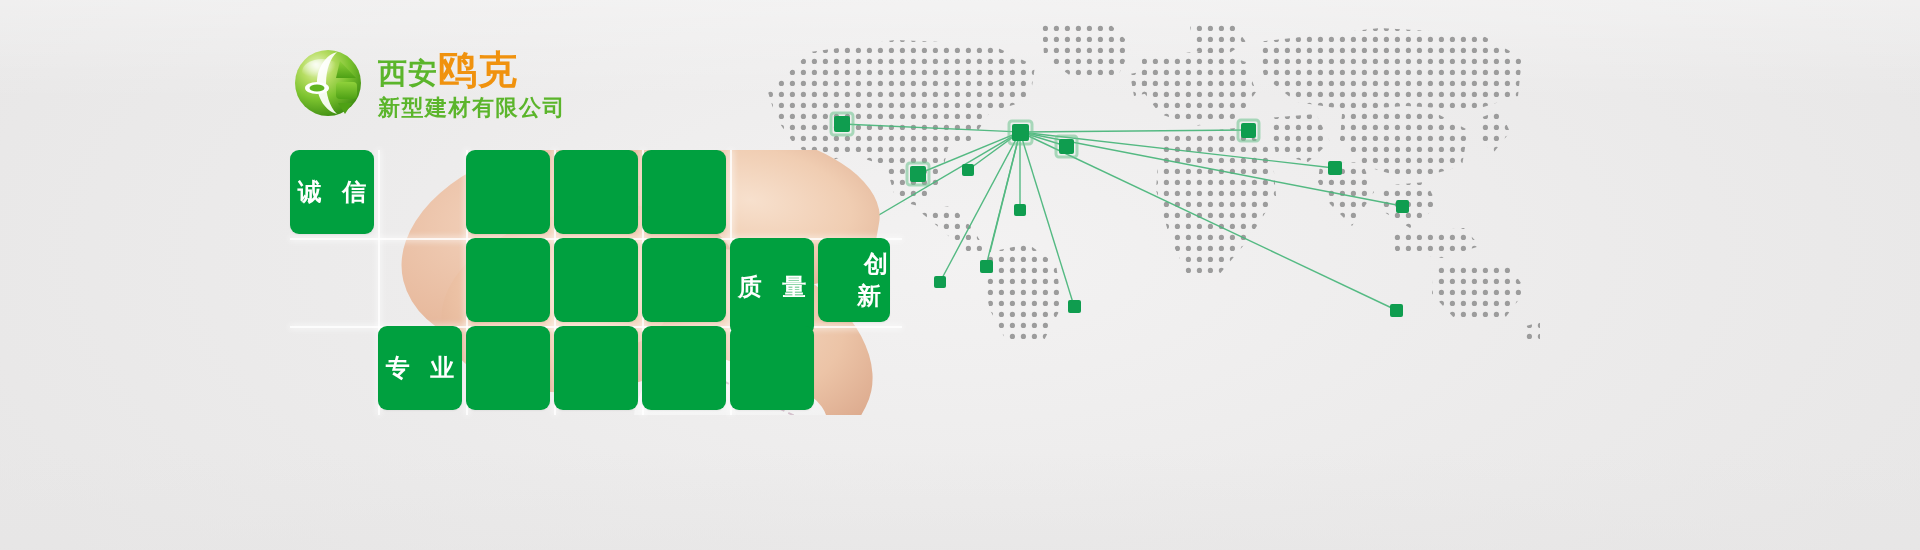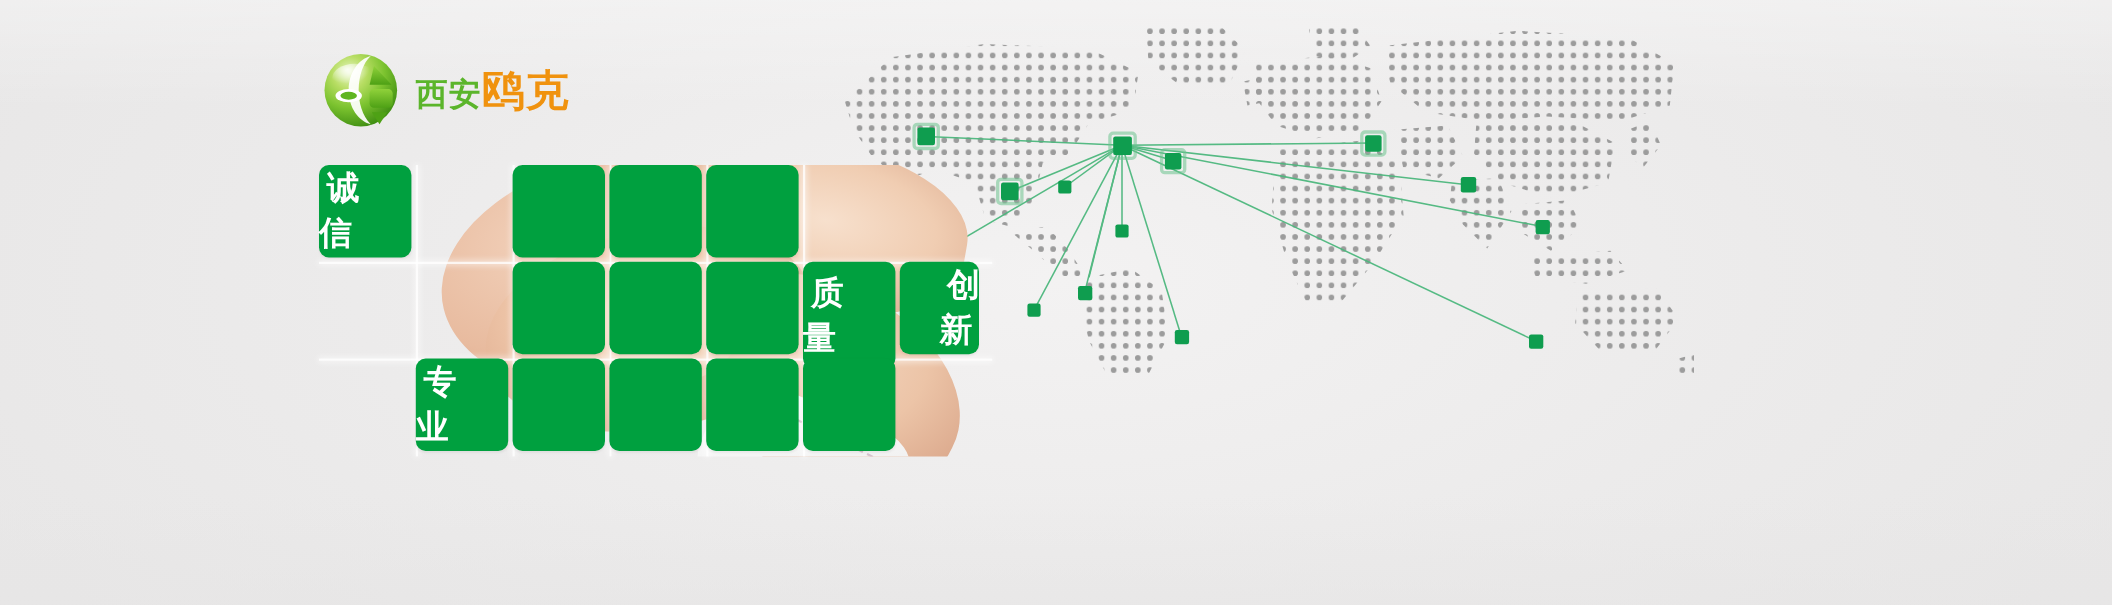--- a/index.html
+++ b/index.html
@@ -123,21 +123,21 @@
   .gl-h{ height:2px; width:612px; left:0;
          box-shadow:0 0 6px 1px rgba(255,255,255,.7); }
 
   
   .tile{
     position:absolute;
     background:#00a03f;
     border-radius:9px;
     display:flex; align-items:center; justify-content:center;
     color:#ffffff;
-    font-size:30px; font-weight:700;
+    font-size:24px; font-weight:700;
     letter-spacing:7px; text-indent:7px;
     box-shadow:0 1px 2px rgba(0,0,0,.05);
   }
   .tile.blank{ font-size:0; }
 
   
   .caption{
     position:absolute; left:840px; top:362px;
     font-size:29px; font-weight:700; letter-spacing:.5px;
     color:#5a5a5a; white-space:nowrap; z-index:30;
@@ -188,20 +188,21 @@
         <path d="M46 56 L60 56 L53 67 Z" fill="#4ea115"></path>
 
         <ellipse cx="25" cy="41" rx="12" ry="6" fill="#ffffff"></ellipse>
         <ellipse cx="25" cy="41" rx="7.5" ry="3.6" fill="#5fb520"></ellipse>
       </svg>
     </div>
     <div class="logo-text">
       <div class="logo-line1">
         <span class="city">西安</span><span class="brand">鸥克</span>
       </div>
+      <div class="logo-line2">新型建材有限公司</div>
     </div>
   </div>
 
   <div class="map">
     <svg viewBox="0 0 850 330" aria-hidden="true">
       <defs>
         <pattern id="dots" x="0" y="0" width="11" height="11" patternUnits="userSpaceOnUse">
           <circle cx="3.4" cy="3.4" r="2.6" fill="#9c9c9c"></circle>
         </pattern>
       </defs>

